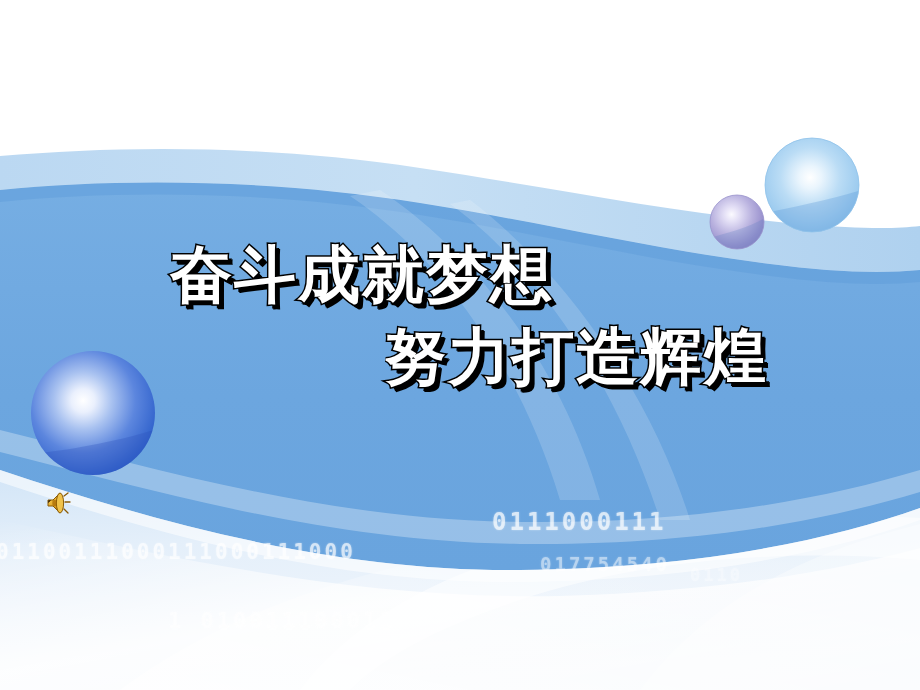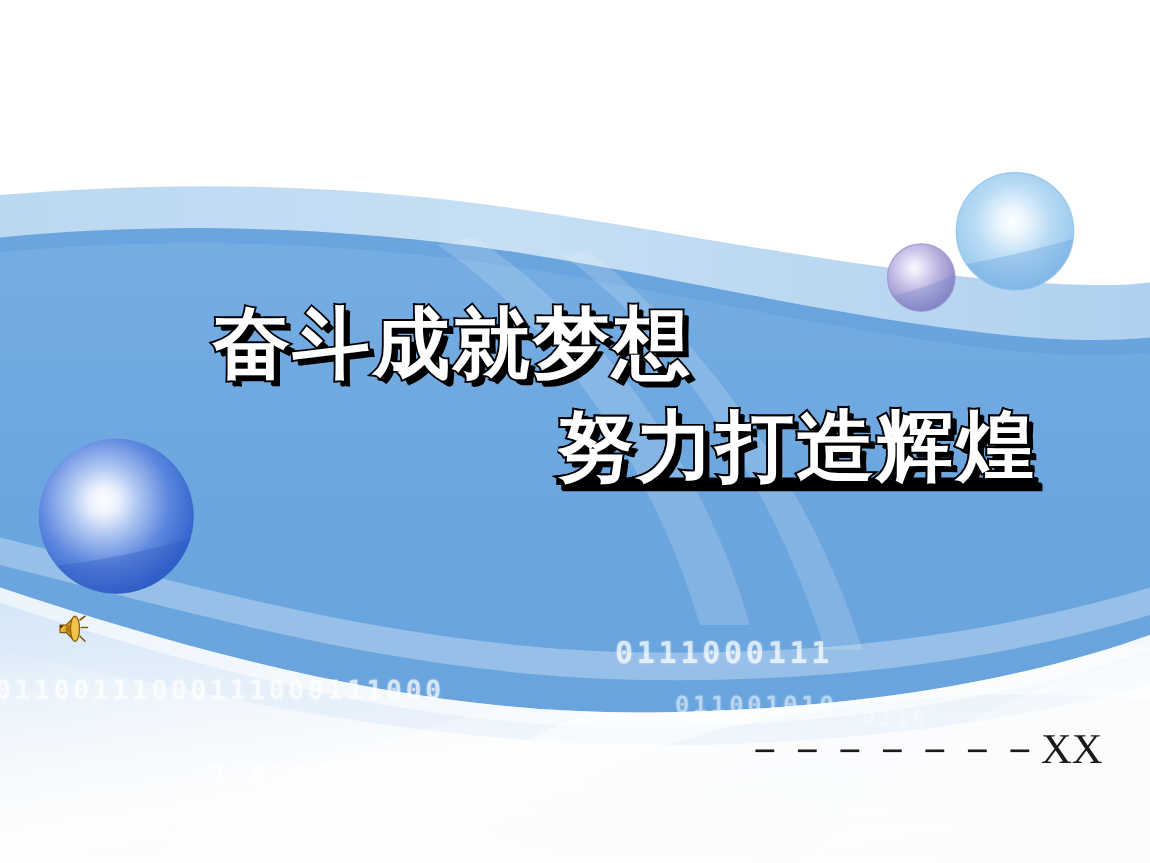--- a/index.html
+++ b/index.html
@@ -41,21 +41,21 @@
     color: #ffffff;
     letter-spacing: 2px;
     white-space: nowrap;
     -webkit-text-stroke: 3px #000000;
     paint-order: stroke fill;
     text-shadow:
        5px 5px 0 #000000,
        4px 4px 0 #000000;
   }
   .title-line.line-1 { text-align: left; padding-left: 20px; }
-  .title-line.line-2 { text-align: center; padding-left: 234px; text-decoration: underline; }
+  .title-line.line-2 { text-align: left; padding-left: 234px; }
 
   
   .signature {
     position: absolute;
     right: 38px;
     top: 580px;
     font-family: "Liberation Serif", "DejaVu Serif", serif;
     font-size: 34px;
     line-height: 40px;
     color: #1a1a1a;
@@ -208,29 +208,28 @@
         <path d="M20,455 C60,452 120,442 170,425 L170,490 L20,490 Z" fill="#2B4FB8" opacity="0.30"></path>
       </g>
     </g>
 
     <path d="M0,470 C150,520 330,572 520,570 C700,568 830,540 920,508 L920,520 C830,552 700,580 520,582 C330,584 150,532 0,482 Z" fill="#ffffff" opacity="0.55"></path>
   </svg>
 
   <div class="binary-row b1">01100111000111000111000</div>
   <div class="binary-row b2">1 010011100011</div>
   <div class="binary-row b3">0111000111</div>
-  <div class="binary-row b4">011001010</div>
+  <div class="binary-row b4">017754540</div>
   <div class="binary-row b5">0110</div>
 
   <div class="title-block">
     <div class="title-line line-1">奋斗成就梦想</div>
     <div class="title-line line-2">努力打造辉煌</div>
   </div>
 
-  <div class="signature">－－－－－－－XX</div>
 
   <div class="sound-object" title="sound">
     <svg viewBox="0 0 30 28" width="30" height="28" xmlns="http://www.w3.org/2000/svg">
       <defs>
         <linearGradient id="gradSpeaker" x1="0" y1="0" x2="0.6" y2="1">
           <stop offset="0%" stop-color="#FCE08A"></stop>
           <stop offset="35%" stop-color="#F3C council" stop-opacity="1"></stop>
           <stop offset="40%" stop-color="#EFBA3C"></stop>
           <stop offset="100%" stop-color="#C8860E"></stop>
         </linearGradient>

